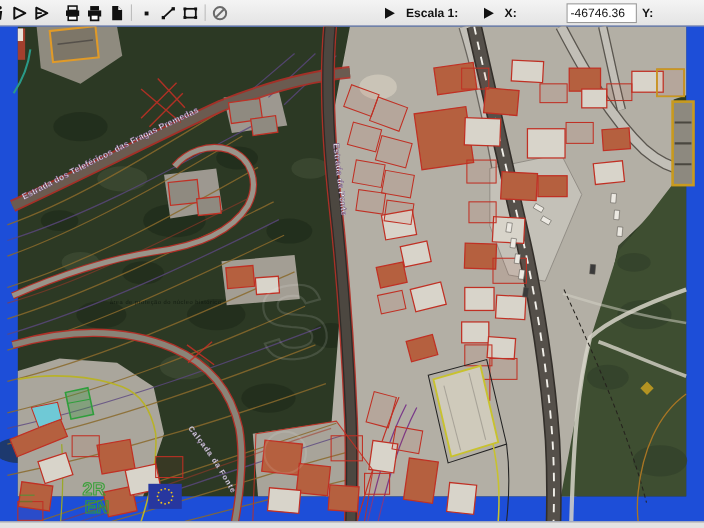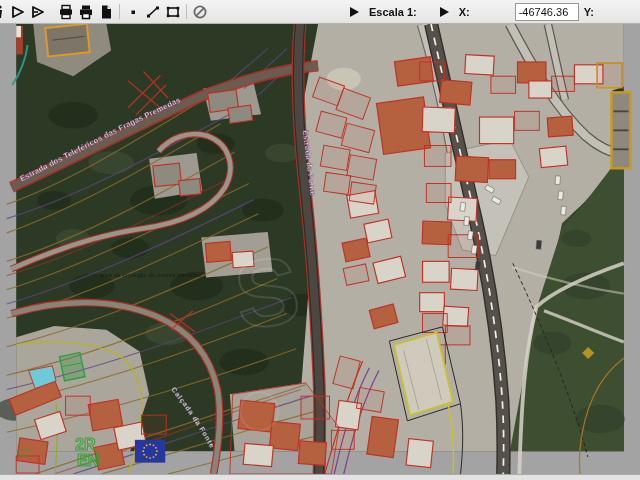--- a/index.html
+++ b/index.html
@@ -1,17 +1,17 @@
 <!DOCTYPE html>
 <html><head>
 <meta charset="utf-8">
 <style>
   html,body{margin:0;padding:0;background:#888;}
   .app{position:relative;width:640px;height:480px;overflow:hidden;
-       font-family:"Liberation Sans",sans-serif;background:#a3a3a3;}
+       font-family:"Liberation Sans",sans-serif;background:#1d4ed8;}
   
   .toolbar{position:absolute;top:0;left:0;width:640px;height:23px;
            background:linear-gradient(#f4f4f4,#e4e4e4);
            border-bottom:1px solid #b2b2b2;display:flex;align-items:center;
            white-space:nowrap;overflow:hidden;z-index:5;}
   .tbtn{width:20px;height:20px;display:flex;align-items:center;justify-content:center;flex:0 0 auto;}
   .tbtn svg{display:block;}
   .tsep{width:1px;height:15px;background:#bdbdbd;margin:0 3px;flex:0 0 auto;}
   .tb-right{position:absolute;left:344px;top:0;height:23px;display:flex;align-items:center;}
   .tb-label{font-size:11px;font-weight:bold;color:#111;margin:0 3px 0 5px;}

